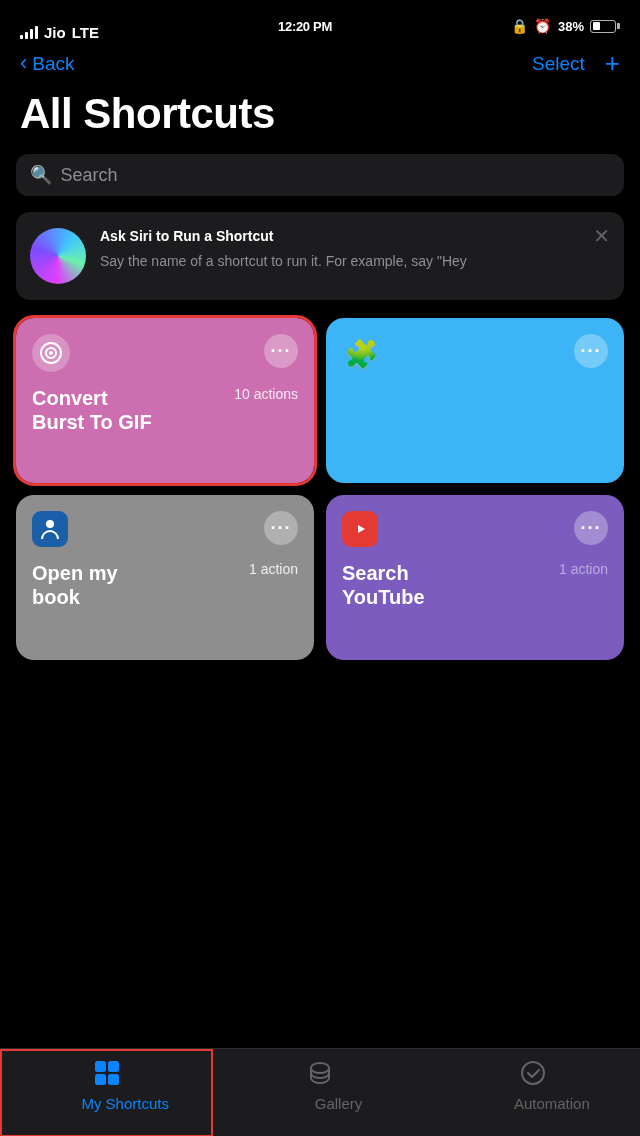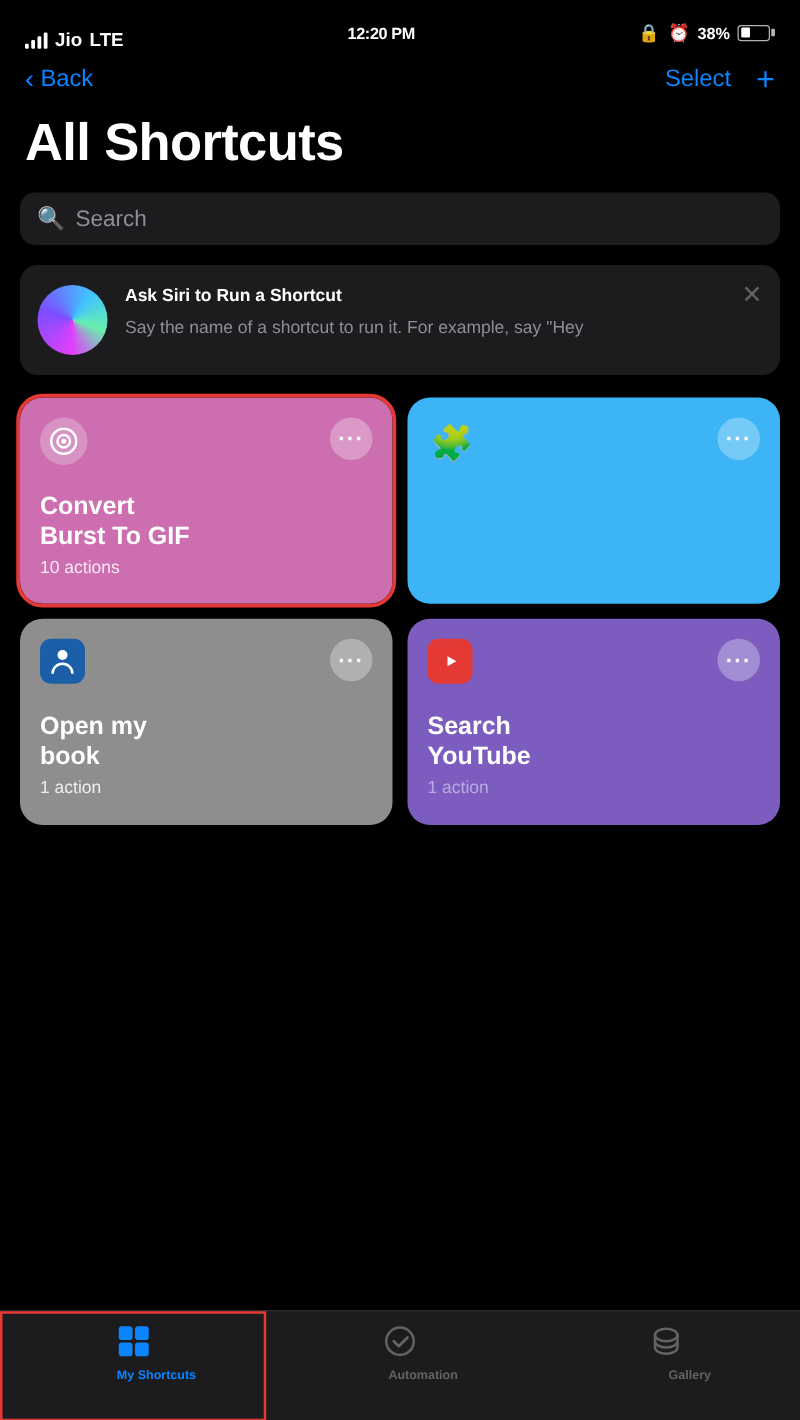--- a/index.html
+++ b/index.html
@@ -242,22 +242,21 @@
       justify-content: center;
       cursor: pointer;
       font-size: 18px;
       color: #fff;
       letter-spacing: 1px;
       font-weight: 700;
     }
     .card-bottom {
       flex: 1;
       display: flex;
-      flex-direction: column;
-      justify-content: center;
+      justify-content: space-between;
       padding-top: 14px;
     }
     .card-name {
       font-size: 20px;
       font-weight: 600;
       line-height: 1.2;
       margin-bottom: 4px;
     }
     .card-actions {
       font-size: 14px;
@@ -308,22 +307,22 @@
       cursor: pointer;
     }
     .tab-item.active .tab-icon { color: #0a84ff; }
     .tab-item.active .tab-label { color: #0a84ff; }
     .tab-icon {
       font-size: 26px;
       color: #636366;
       line-height: 1;
     }
     .tab-label {
-      font-size: 10px;
-      font-weight: 700;
+      font-size: 15px;
+      font-weight: 400;
       color: #636366;
       margin-left: 37px;
     }
 
     
     .tab-highlight {
       position: absolute;
       left: 0;
       top: 0;
       width: 213px;
@@ -491,30 +490,30 @@
         <rect x="2" y="15" width="11" height="11" rx="2.5" fill="#0a84ff"></rect>
         <rect x="15" y="15" width="11" height="11" rx="2.5" fill="#0a84ff"></rect>
       </svg>
     </div>
     <span class="tab-label">My Shortcuts</span>
   </div>
 
   <div class="tab-item">
     <div class="tab-icon">
       <svg width="28" height="28" viewBox="0 0 28 28" fill="none">
-        <circle cx="14" cy="14" r="11" stroke="#636366" stroke-width="2" fill="none"></circle>
-        <path d="M9 14l4 4 7-7" stroke="#636366" stroke-width="2.2" stroke-linecap="round" stroke-linejoin="round"></path>
-      </svg>
-    </div>
-    <span class="tab-label">Automation</span>
-  </div>
-
-  <div class="tab-item">
-    <div class="tab-icon">
-      <svg width="28" height="28" viewBox="0 0 28 28" fill="none">
         <ellipse cx="14" cy="9" rx="9" ry="5" stroke="#636366" stroke-width="2" fill="none"></ellipse>
         <path d="M5 9v5c0 2.8 4 5 9 5s9-2.2 9-5V9" stroke="#636366" stroke-width="2" fill="none"></path>
         <path d="M5 14v5c0 2.8 4 5 9 5s9-2.2 9-5v-5" stroke="#636366" stroke-width="2" fill="none"></path>
       </svg>
     </div>
     <span class="tab-label">Gallery</span>
   </div>
+
+  <div class="tab-item">
+    <div class="tab-icon">
+      <svg width="28" height="28" viewBox="0 0 28 28" fill="none">
+        <circle cx="14" cy="14" r="11" stroke="#636366" stroke-width="2" fill="none"></circle>
+        <path d="M9 14l4 4 7-7" stroke="#636366" stroke-width="2.2" stroke-linecap="round" stroke-linejoin="round"></path>
+      </svg>
+    </div>
+    <span class="tab-label">Automation</span>
+  </div>
 </div>
 
 </body></html>

